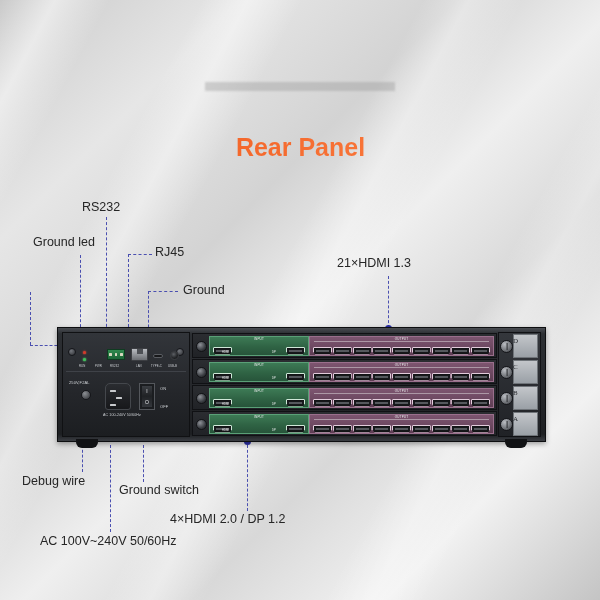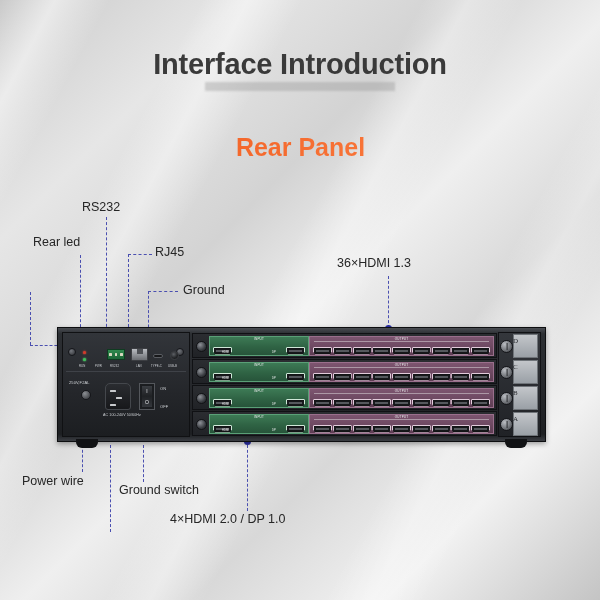--- a/index.html
+++ b/index.html
@@ -382,21 +382,20 @@
     background: #2a2c2f;
     transform: translateX(-50%);
   }
 </style>
 </head>
 <body>
 
 <div id="stage">
 
   <div class="title-shadow"></div>
-  <div class="title">Interface Introduction</div>
   <div class="subtitle">Rear Panel</div>
 
   <div class="dl-v" style="left:30px; top:292px; height:53px;"></div>
   <div class="dl-h" style="left:30px; top:345px; width:42px;"></div>
   <div class="dot" style="left:68px; top:342px;"></div>
 
   <div class="dl-v" style="left:80px; top:255px; height:82px;"></div>
   <div class="dot" style="left:77px; top:334px;"></div>
 
   <div class="dl-v" style="left:106px; top:217px; height:120px;"></div>
@@ -415,28 +414,29 @@
 
   <div class="dl-v" style="left:82px; top:445px; height:27px;"></div>
 
   <div class="dl-v" style="left:110px; top:445px; height:87px;"></div>
 
   <div class="dl-v" style="left:143px; top:445px; height:37px;"></div>
 
   <div class="dot" style="left:244px; top:438px;"></div>
   <div class="dl-v" style="left:247px; top:445px; height:66px;"></div>
 
-  <div class="lbl" style="left:33px; top:235px;">Rear led</div>
+  <div class="lbl" style="left:33px; top:235px;">Ground led</div>
   <div class="lbl" style="left:82px; top:200px;">RS232</div>
   <div class="lbl" style="left:155px; top:245px;">RJ45</div>
   <div class="lbl" style="left:183px; top:283px;">Ground</div>
-  <div class="lbl" style="left:337px; top:256px;">36×HDMI 1.3</div>
-  <div class="lbl" style="left:22px; top:474px;">Power wire</div>
+  <div class="lbl" style="left:337px; top:256px;">21×HDMI 1.3</div>
+  <div class="lbl" style="left:22px; top:474px;">Debug wire</div>
   <div class="lbl" style="left:119px; top:483px;">Ground switch</div>
-  <div class="lbl" style="left:170px; top:512px;">4×HDMI 2.0 / DP 1.0</div>
+  <div class="lbl" style="left:40px; top:534px;">AC 100V~240V 50/60Hz</div>
+  <div class="lbl" style="left:170px; top:512px;">4×HDMI 2.0 / DP 1.2</div>
 
   <div id="chassis">
 
     <div class="foot" style="left:18px;"></div>
     <div class="foot" style="right:18px;"></div>
 
     <div id="leftpanel">
       <div class="lp-divider"></div>
 
       <div class="screw" style="left:5px; top:15px;"></div>

